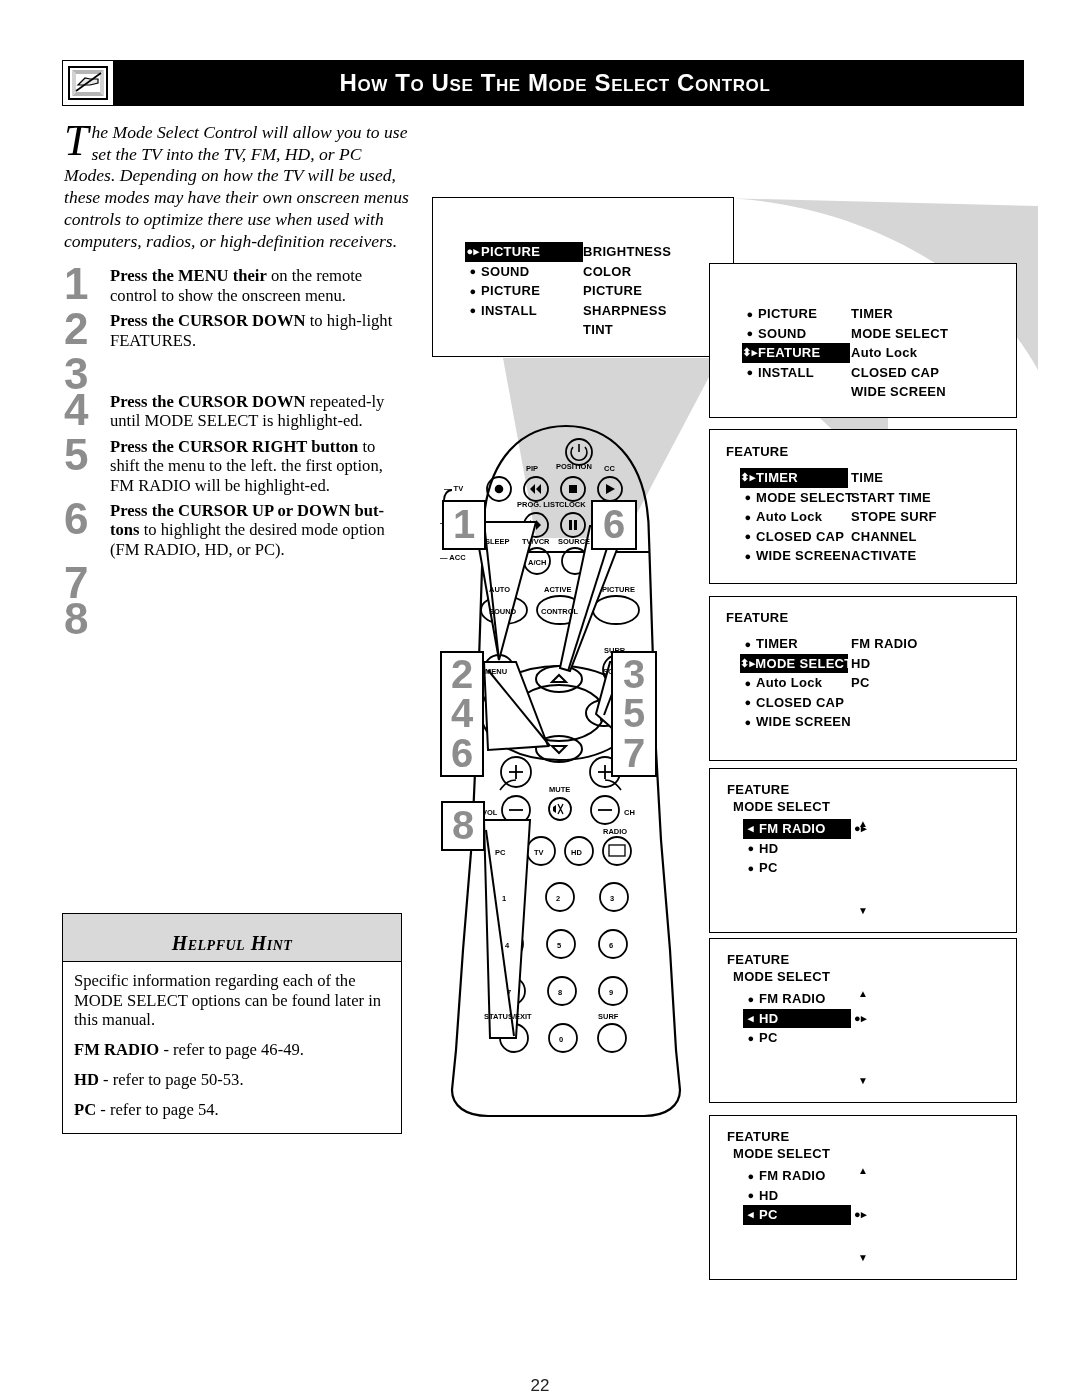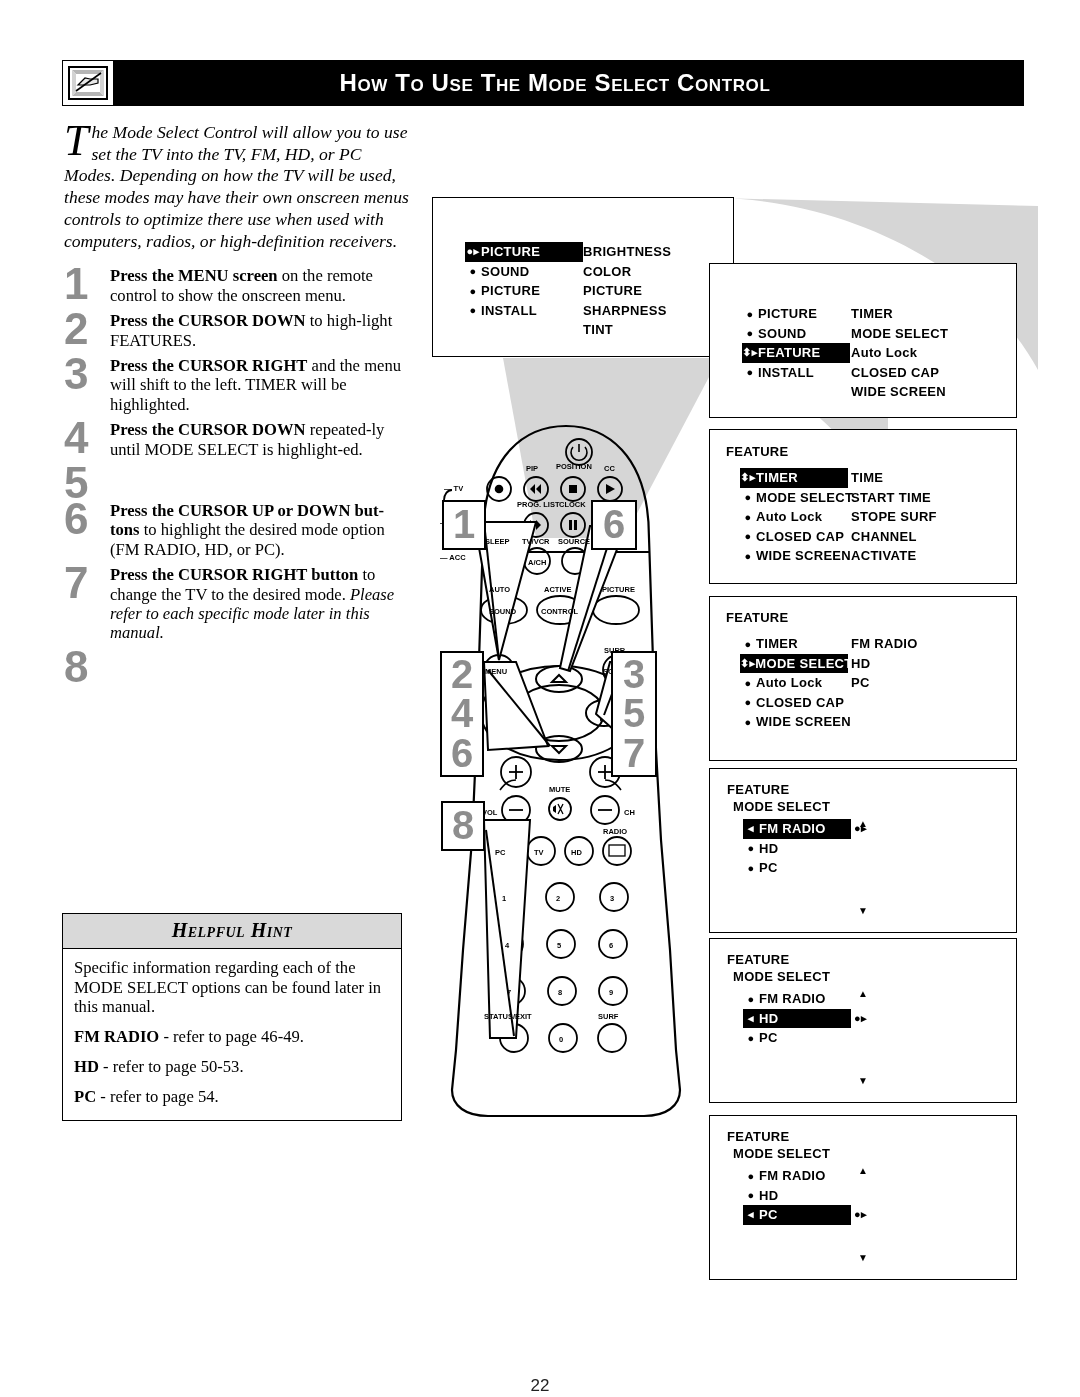--- a/index.html
+++ b/index.html
@@ -85,21 +85,21 @@
   
   #hint {
     position:absolute; left:62px; top:913px; width:340px;
     border:1.4px solid #000;
     background:#fff;
   }
   #hint-head {
     background:#d9d9d9;
     border-bottom:1.4px solid #000;
     text-align:center;
-    padding:5px 0 6px 0;
+    padding:18px 0 6px 0;
     font-family:"Liberation Serif", serif;
     font-style:italic;
     font-weight:bold;
     font-size:20px;
     font-variant:small-caps;
     letter-spacing:0.5px;
   }
   #hint-body {
     padding:9px 11px 14px 11px;
     font-size:16.6px;
@@ -253,44 +253,43 @@
 
 <div id="left-col">
 
   <p id="intro">
     <span class="dropcap">T</span><span>he Mode Select Control will allow you to use set the TV into the TV, FM, HD, or PC Modes. Depending on how the TV will be used, these modes may have their own onscreen menus controls to optimize there use when used with computers, radios, or high-definition receivers.</span>
   </p>
 
   <div id="steps-list">
       <div class="step">
         <div class="step-num">1</div>
-        <div class="step-text"><b>Press the MENU screen</b><span> on the remote control to show the onscreen menu.</span></div>
+        <div class="step-text"><b>Press the MENU their</b><span> on the remote control to show the onscreen menu.</span></div>
       </div>
       <div class="step">
         <div class="step-num">2</div>
         <div class="step-text"><b>Press the CURSOR DOWN</b><span> to high-light FEATURES.</span></div>
       </div>
       <div class="step">
         <div class="step-num">3</div>
-        <div class="step-text"><b>Press the CURSOR RIGHT</b><span> and the menu will shift to the left. TIMER will be highlighted.</span></div>
       </div>
       <div class="step">
         <div class="step-num">4</div>
         <div class="step-text"><b>Press the CURSOR DOWN</b><span> repeated-ly until MODE SELECT is highlight-ed.</span></div>
       </div>
       <div class="step">
         <div class="step-num">5</div>
+        <div class="step-text"><b>Press the CURSOR RIGHT button</b><span> to shift the menu to the left. the first option, FM RADIO will be highlight-ed.</span></div>
       </div>
       <div class="step">
         <div class="step-num">6</div>
         <div class="step-text"><b>Press the CURSOR UP or DOWN but-tons</b><span> to highlight the desired mode option (FM RADIO, HD, or PC).</span></div>
       </div>
       <div class="step">
         <div class="step-num">7</div>
-        <div class="step-text"><b>Press the CURSOR RIGHT button</b><span> to change the TV to the desired mode. </span><i>Please refer to each specific mode later in this manual.</i></div>
       </div>
       <div class="step">
         <div class="step-num">8</div>
       </div>
     </div>
 </div>
 
 <div id="hint">
   <div id="hint-head">Helpful Hint</div>
   <div id="hint-body">

